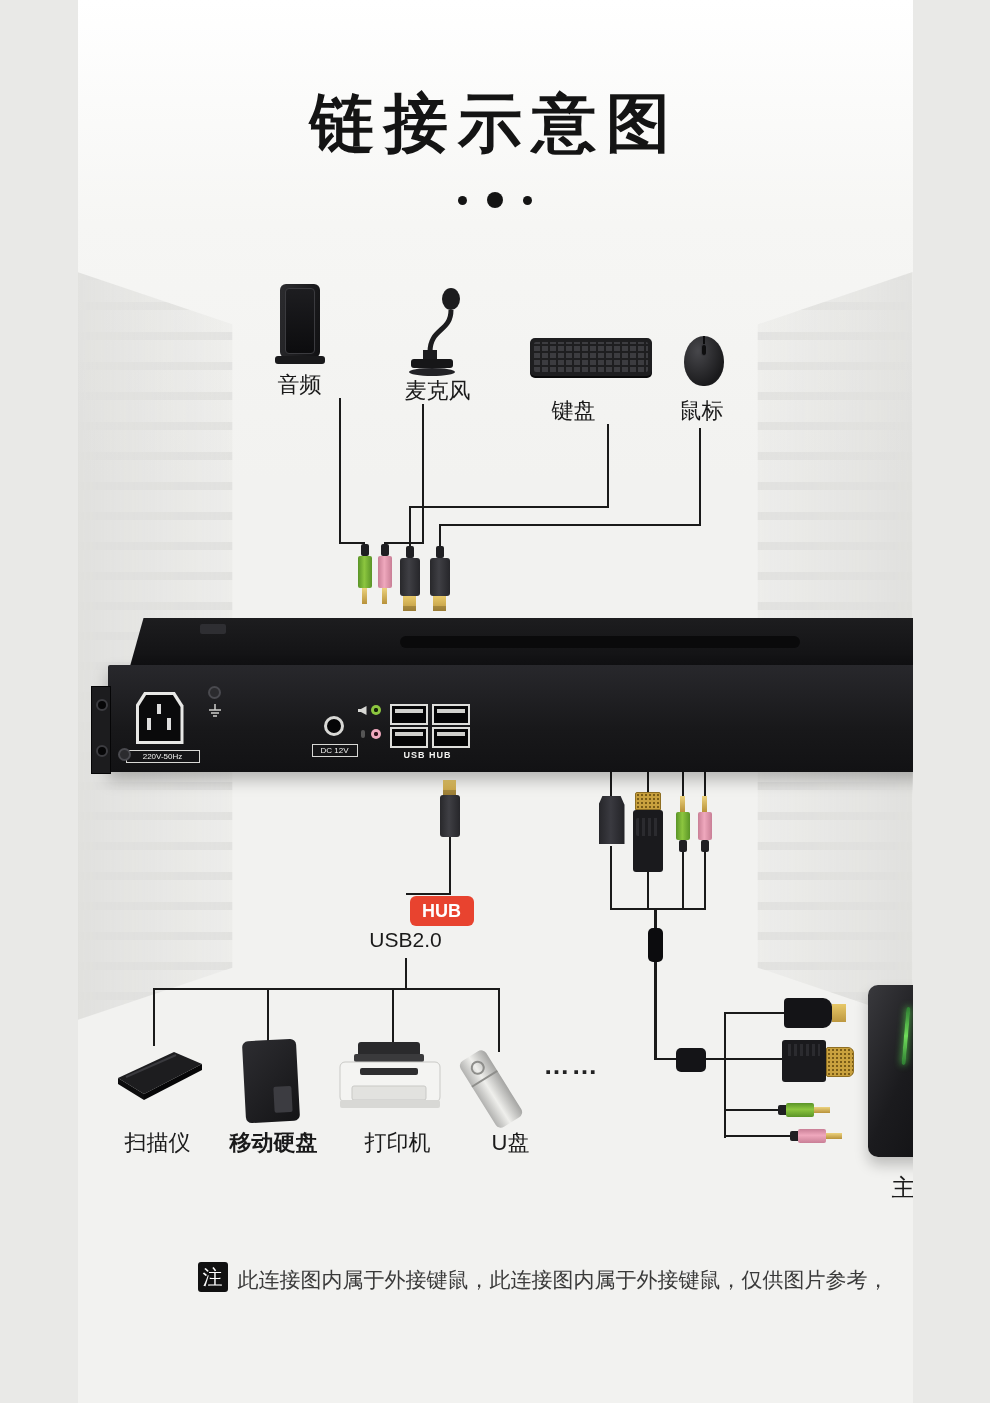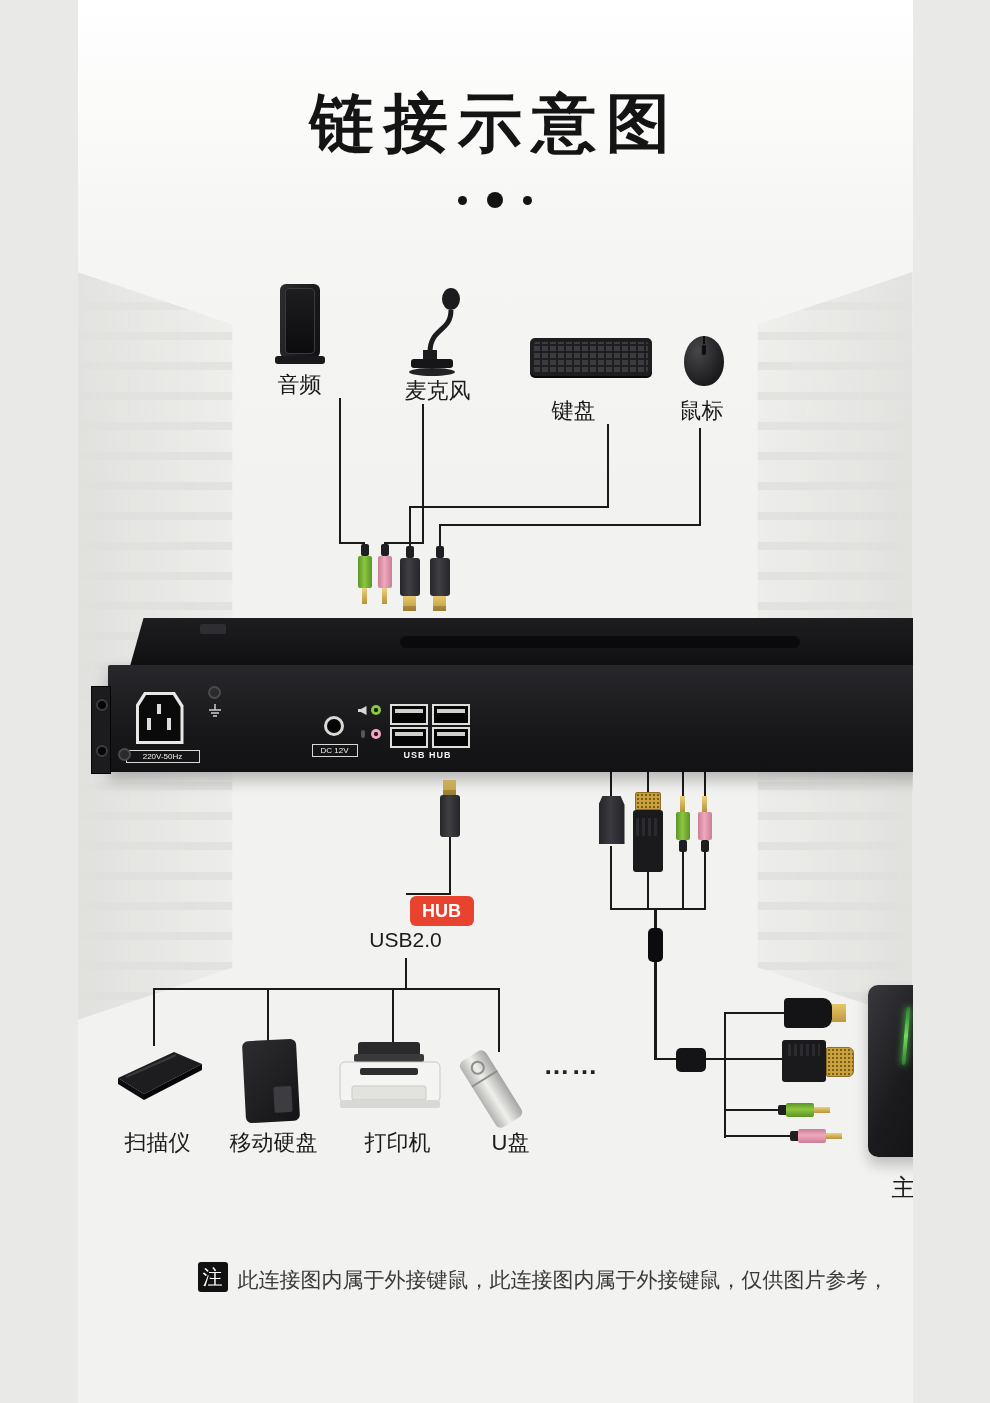--- a/index.html
+++ b/index.html
@@ -293,21 +293,21 @@
 
   <svg class="abs" style="left:28px;top:1044px;z-index:3;" width="100" height="62" viewBox="0 0 100 62">
     <polygon points="12,34 68,8 96,20 38,50" fill="#1d1d1f"></polygon>
     <polygon points="12,34 38,50 38,56 12,40" fill="#0c0c0d"></polygon>
     <polygon points="38,50 96,20 96,26 38,56" fill="#060607"></polygon>
     <polyline points="20,33 70,11" stroke="#3a3a3e" stroke-width="2" fill="none"></polyline>
   </svg>
   <div class="lbl" style="left:40px;top:1128px;width:80px;">扫描仪</div>
 
   <div class="hdd"></div>
-  <div class="lbl" style="left:146px;top:1128px;width:100px;">移动硬盘</div>
+  <div class="lbl" style="left:146px;top:1128px;width:100px;font-weight:bold;">移动硬盘</div>
 
   <svg class="abs" style="left:252px;top:1040px;z-index:3;" width="120" height="78" viewBox="0 0 120 78">
     <rect x="28" y="2" width="62" height="16" rx="3" fill="#2a2a2c"></rect>
     <rect x="24" y="14" width="70" height="8" rx="2" fill="#3a3a3c"></rect>
     <rect x="10" y="22" width="100" height="40" rx="5" fill="#f4f4f2" stroke="#c9c9c6"></rect>
     <rect x="30" y="28" width="58" height="7" rx="2" fill="#2e2e30"></rect>
     <rect x="22" y="46" width="74" height="14" rx="2" fill="#e2e2df" stroke="#c9c9c6"></rect>
     <rect x="10" y="60" width="100" height="8" rx="2" fill="#d8d8d5"></rect>
   </svg>
   <div class="lbl" style="left:286px;top:1128px;width:68px;">打印机</div>

